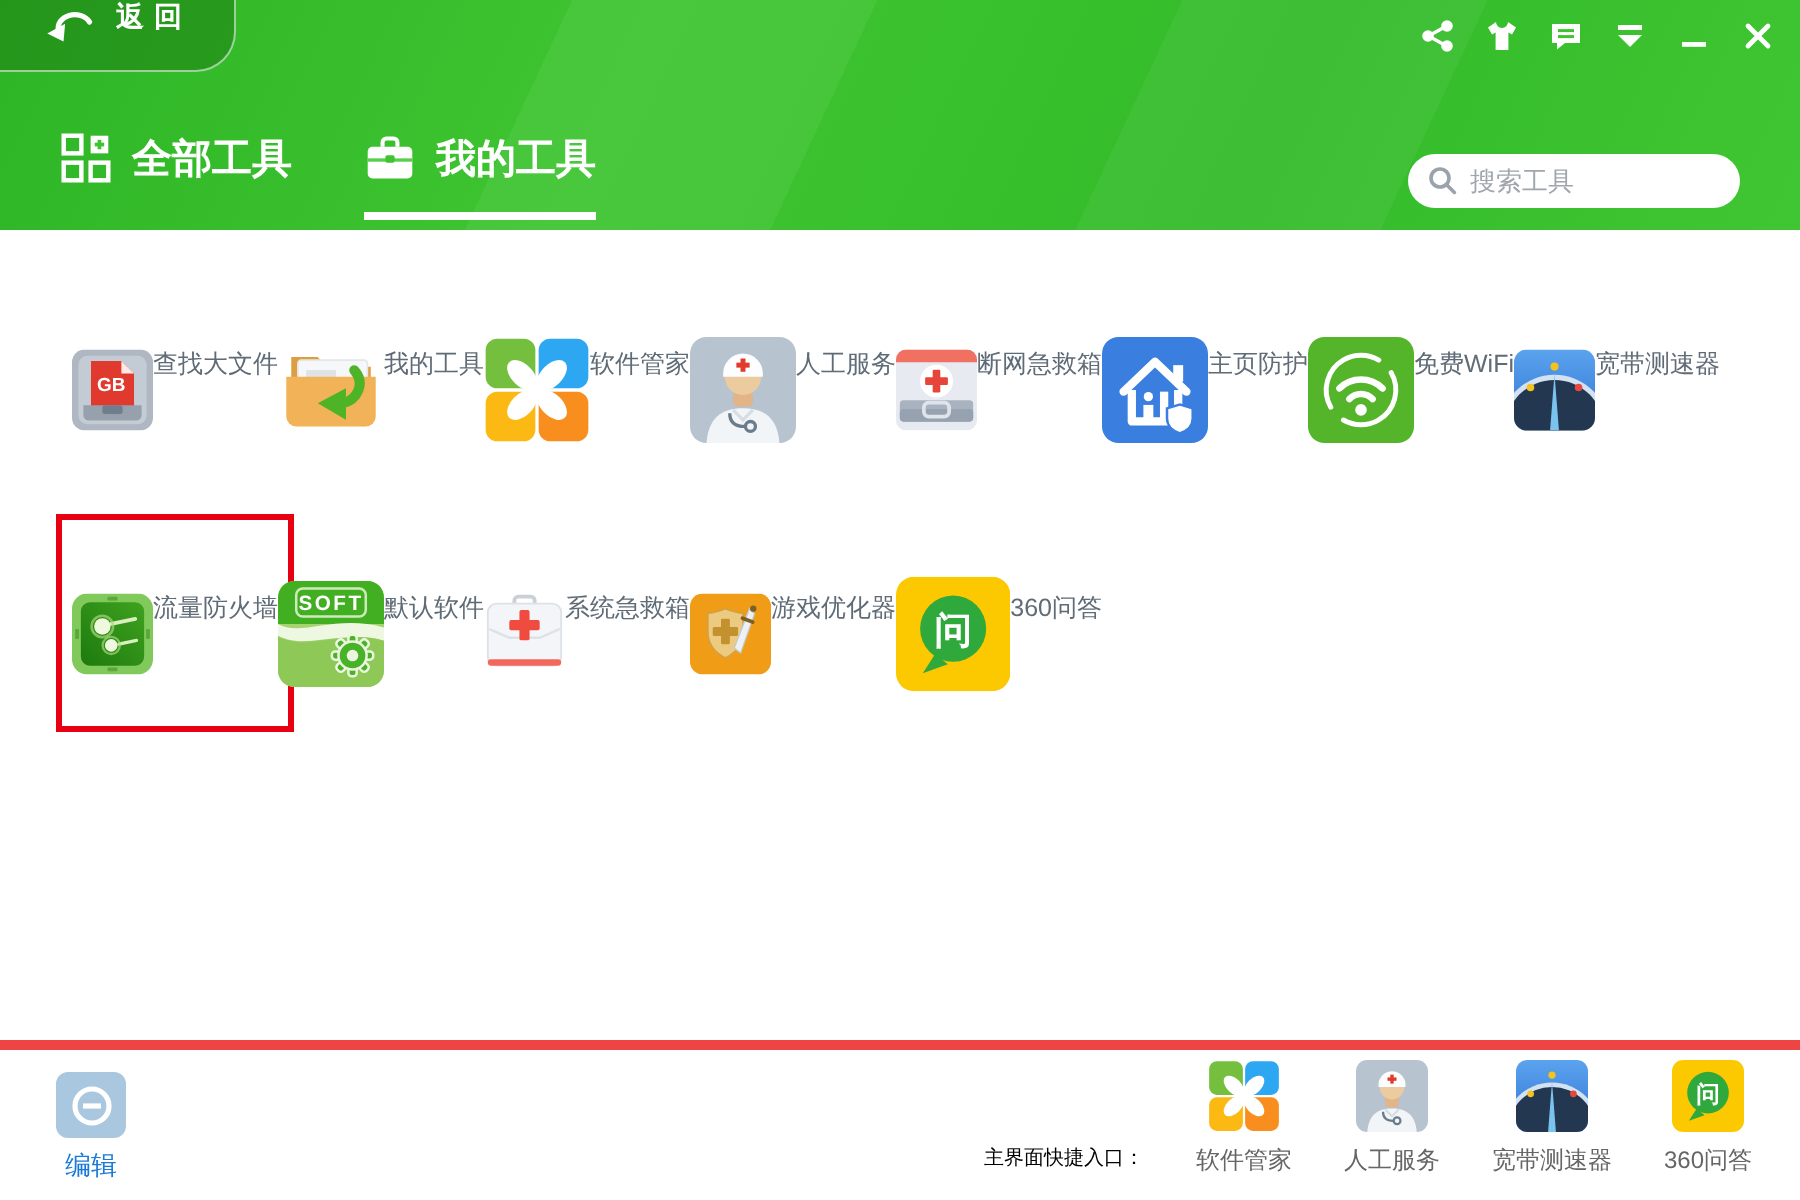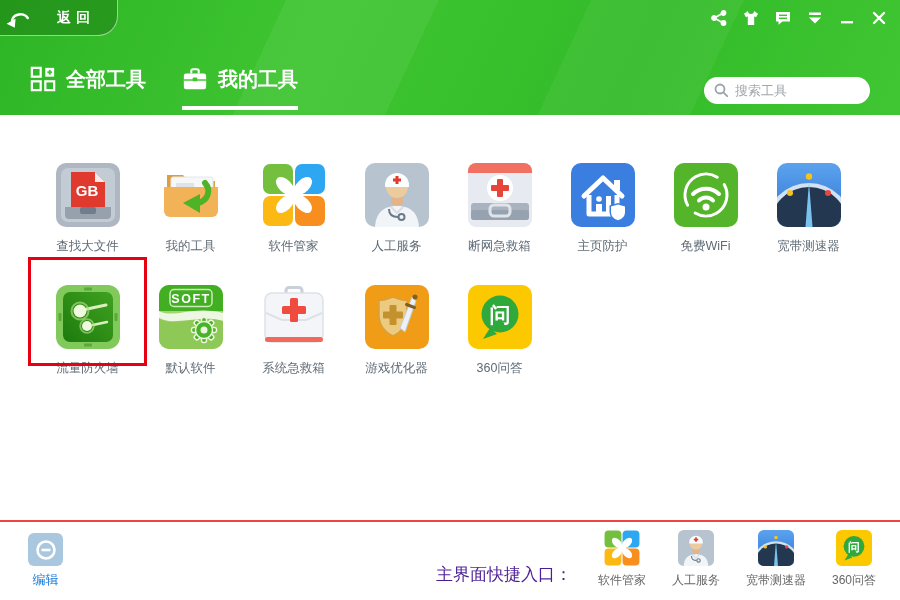--- a/index.html
+++ b/index.html
@@ -5,51 +5,51 @@
 *{box-sizing:border-box;margin:0;padding:0}
 html,body{width:900px;height:600px}
 body{position:relative;font-family:"Liberation Sans","DejaVu Sans",sans-serif;background:#fff;overflow:hidden}
 svg text{font-family:"Liberation Sans","DejaVu Sans",sans-serif}
 
 
 .header{position:absolute;left:0;top:0;width:900px;height:115px;
   background:linear-gradient(115deg,#2eb526 0%,#3fc531 35%,#33bb29 70%,#41c633 100%)}
 .header::after{content:"";position:absolute;inset:0;pointer-events:none;
   background:linear-gradient(115deg,transparent 30%,rgba(255,255,255,.06) 30%,rgba(255,255,255,.06) 46%,transparent 46%,transparent 62%,rgba(255,255,255,.05) 62%,rgba(255,255,255,.05) 78%,transparent 78%)}
-.back-btn{position:absolute;top:0;left:0;width:118px;height:36px;display:flex;align-items:center;gap:26px;
-  padding-left:5px;background:rgba(16,95,10,.35);border:1px solid rgba(255,255,255,.55);
+.back-btn{position:absolute;top:0;left:0;width:118px;height:36px;display:flex;align-items:flex-start;gap:10px;
+  padding-left:22px;background:rgba(16,95,10,.35);border:1px solid rgba(255,255,255,.55);
   border-top:none;border-left:none;border-radius:0 0 20px 0;cursor:pointer;color:#fff;z-index:3}
 .back-label{font-size:14px;font-weight:bold;letter-spacing:5px}
 .win-controls{position:absolute;top:7px;right:8px;display:flex;gap:6px;z-index:3}
 .win-btn{width:26px;height:22px;display:flex;align-items:center;justify-content:center;cursor:pointer}
 .tabs{position:absolute;left:30px;top:66px;display:flex;gap:36px;z-index:2}
 .tab{display:flex;gap:10px;color:#fff;font-size:20px;font-weight:bold;
   padding-bottom:13px;border-bottom:4px solid transparent;cursor:pointer;white-space:nowrap}
 .tab.active{border-bottom-color:#fff}
 .search-box{position:absolute;top:77px;right:30px;width:166px;height:27px;background:#fff;border-radius:14px;
   display:flex;align-items:center;padding:0 10px;gap:6px;z-index:2}
 .search-input{border:none;outline:none;flex:1;font-size:13px;color:#a21caf;background:transparent;min-width:0}
 .search-input::placeholder{color:#a0a6ad}
 
 
 .tool-grid{position:absolute;top:115px;left:36px;width:828px}
 .tool-row{display:flex;height:122px}
 .tool-row:first-child{margin-top:48px}
-.tool-cell{width:103px;display:flex;flex-direction:column;align-items:center;position:relative;cursor:pointer}
+.tool-cell{width:103px;display:flex;flex-direction:row;align-items:flex-start;position:relative;cursor:pointer}
 .tool-icon{width:64px;height:64px;display:block}
 .tool-label{margin-top:11px;font-size:12.5px;color:#5f6b76;white-space:nowrap}
 .highlight-box{position:absolute;left:-8px;right:-8px;top:-28px;height:109px;border:3px solid #e60012;pointer-events:none}
 
 
-.footer{position:absolute;left:0;top:520px;width:900px;height:80px;border-top:2px solid #ef4444;background:#fff}
+.footer{position:absolute;left:0;top:520px;width:900px;height:80px;border-top:5px solid #ef4444;background:#fff}
 .edit-wrap{position:absolute;left:28px;top:11px;display:flex;flex-direction:column;align-items:center;cursor:pointer}
 .edit-icon{width:35px;height:33px;background:#a9c7de;border-radius:6px;display:flex;align-items:center;justify-content:center}
 .edit-label{margin-top:5px;font-size:13px;color:#1a7ad8}
 .shortcuts{position:absolute;right:24px;bottom:11px;display:flex;align-items:flex-end;gap:26px}
-.shortcut-caption{font-size:17px;color:#4c1d95;padding-bottom:3px;white-space:nowrap}
+.shortcut-caption{font-size:10px;color:#000000;padding-bottom:3px;white-space:nowrap}
 .shortcut{display:flex;flex-direction:column;align-items:center;cursor:pointer}
 .shortcut-label{margin-top:6px;font-size:12px;color:#666;white-space:nowrap}
 .hidden-defs{position:absolute;width:0;height:0;overflow:hidden}
 </style>
 </head>
 <body>
 
 <svg class="hidden-defs" xmlns="http://www.w3.org/2000/svg" aria-hidden="true">
   <defs>
     <linearGradient id="g-speed" x1="0" y1="0" x2="0" y2="1">

